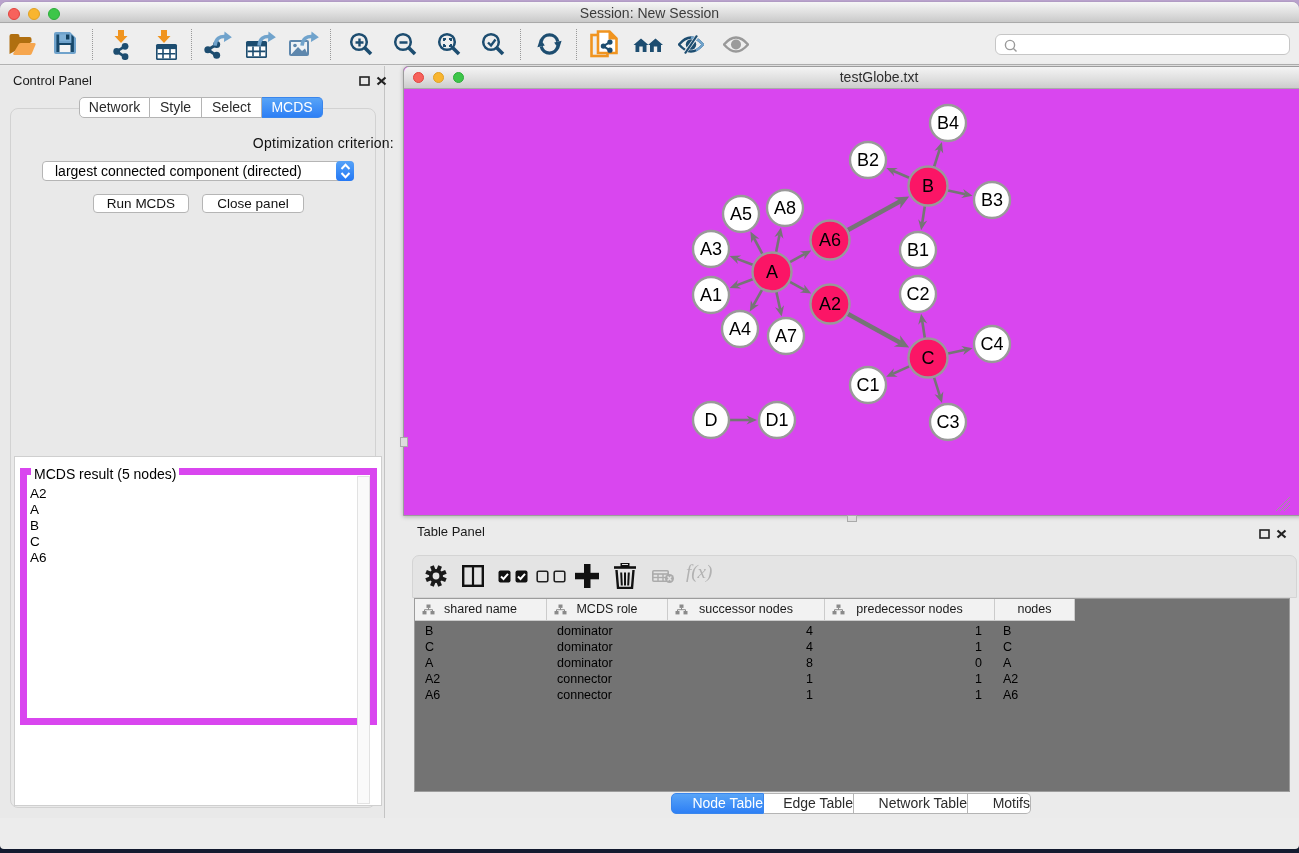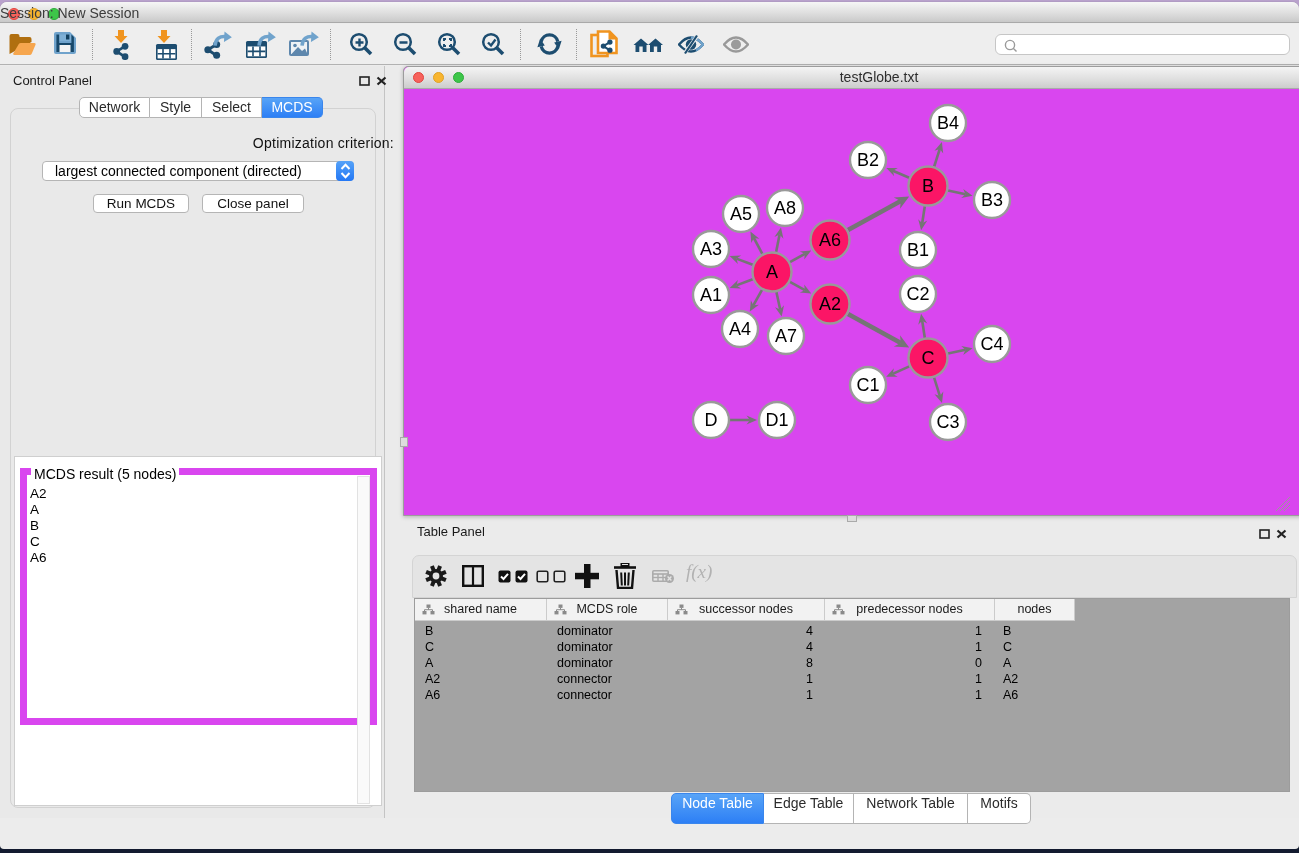--- a/index.html
+++ b/index.html
@@ -1,21 +1,21 @@
 <!DOCTYPE html>
 <html><head><meta charset="utf-8"><style>
 
 *{margin:0;padding:0;box-sizing:border-box}
 html,body{width:1299px;height:853px;overflow:hidden}
 body{font-family:"Liberation Sans",sans-serif;background:#b9a2cc;position:relative}
 #deskbottom{position:absolute;left:0;top:846px;width:1299px;height:7px;background:#131b30}
 #app{position:absolute;left:0;top:2px;width:1299px;height:847px;border-radius:7px 7px 4px 4px;overflow:hidden;background:#ececec;box-shadow:0 0 1px rgba(0,0,0,.4)}
 #titlebar{position:absolute;left:0;top:0;width:100%;height:21px;background:linear-gradient(#f6f6f6,#dcdcdc 60%,#c9c9c9);border-bottom:1px solid #a9a9a9}
 #titlebar .tl{position:absolute;top:6px;width:12px;height:12px;border-radius:50%}
-#apptitle{position:absolute;top:2.5px;width:100%;text-align:left;font-size:14px;color:#3c3c3c}
+#apptitle{position:absolute;top:2.5px;width:100%;text-align:center;font-size:14px;color:#3c3c3c}
 #toolbar{position:absolute;left:0;top:22px;width:100%;height:41px;background:#eeeeee;border-bottom:1px solid #b2b2b2}
 .sep{position:absolute;top:5px;height:31px;width:0;border-left:1px dotted #999}
 #searchbox{position:absolute;left:995px;top:10px;width:295px;height:21px;background:#fff;border:1px solid #c6c6c6;border-radius:6px}
 #content{position:absolute;left:0;top:64px;width:1299px;height:752px;background:#ebebeb}
 #cpanel{position:absolute;left:0;top:0;width:385px;height:752px;background:#e9e9e9;border-right:1px solid #c4c4c4}
 #cptitle{position:absolute;left:13px;top:7px;font-size:13px;color:#1a1a1a}
 #cptabs{position:absolute;left:79px;top:31px;height:21px;display:flex;font-size:14px;line-height:19px;text-align:center;z-index:3}
 #cptabs .tab{background:#fff;border:1px solid #b4b4b4;border-left:none;color:#2b2b2b;padding:0}
 #cptabs .tab:first-child{border-left:1px solid #b4b4b4;border-radius:5px 0 0 5px}
 #cptabs .tab.sel{background:linear-gradient(#58a4f7,#2d7ff5);color:#fff;border-color:#3a86ec;border-radius:0 5px 5px 0}
@@ -29,26 +29,26 @@
 #fslabel{position:absolute;left:4px;top:-9px;background:#fff;font-size:14px;color:#000;padding:0 3px}
 #mcdslist{position:absolute;left:3px;top:3px;font-size:13.5px;line-height:16px;color:#000}
 #listscroll{position:absolute;right:0px;top:1px;width:13px;height:328px;background:#fafafa;border:1px solid #e2e2e2}
 #netwin{position:absolute;left:403px;top:0px;width:952px;height:450px;background:#d946ef;border:1px solid #9c9c9c;border-radius:5px 5px 0 0;box-shadow:0 1px 4px rgba(0,0,0,.25)}
 #nettitle{position:absolute;left:0;top:0;width:100%;height:22px;background:linear-gradient(#f4f4f4,#dedede 60%,#cccccc);border-bottom:1px solid #a9a9a9;border-radius:5px 5px 0 0}
 #nettitle .tl{position:absolute;top:5px;width:11px;height:11px;border-radius:50%}
 #netname{position:absolute;top:2px;width:100%;text-align:center;font-size:14px;color:#2e2e2e}
 #netbody{position:absolute;left:1px;top:23px;width:890px;height:425px;overflow:hidden}
 #tpanel-title{position:absolute;left:417px;top:458px;font-size:13px;color:#1a1a1a}
 #ttoolbar{position:absolute;left:412px;top:489px;width:885px;height:43px;background:#e4e4e4;border:1px solid #d4d4d4;border-radius:7px 7px 0 0}
-#ttable{position:absolute;left:414px;top:532px;width:876px;height:194px;background:#a3a3a3;border:1px solid #9c9c9c}
+#ttable{position:absolute;left:414px;top:532px;width:876px;height:194px;background:#737373;border:1px solid #9c9c9c}
 #thead{position:absolute;left:0;top:0;height:22px;display:flex}
 .th{position:relative;height:22px;background:#f2f2f2;border-right:1px solid #cbcbcb;border-bottom:1px solid #cbcbcb;font-size:12.5px;text-align:center;line-height:21px;color:#1a1a1a}
 .th svg{position:absolute;left:7px;top:5px}
 .trow{position:absolute;font-size:12.5px;color:#000;height:16px;line-height:16px}
-#ttabs{position:absolute;left:671px;top:727px;height:31px;display:flex;font-size:14px;line-height:19px;text-align:center}
+#ttabs{position:absolute;left:671px;top:727px;height:21px;display:flex;font-size:14px;line-height:19px;text-align:right}
 #ttabs .tab{background:#fff;border:1px solid #b4b4b4;border-left:none;color:#2b2b2b}
 #ttabs .tab.sel{background:linear-gradient(#58a4f7,#2d7ff5);color:#fff;border:1px solid #3a86ec;border-radius:5px 0 0 5px}
 #ttabs .tab:last-child{border-radius:0 5px 5px 0}
 #statusbar{position:absolute;left:0;top:816px;width:1299px;height:33px;background:#ececec;border-top:1px solid #bcbcbc}
 #listbtn{position:absolute;left:11px;top:7px;width:26px;height:20px;background:#fbfbfb;border:1px solid #a8a8a8;border-radius:3px}
 #membtn{position:absolute;left:1214px;top:6px;width:74px;height:23px;background:#f6f6f6;border:1px solid #9d9d9d;font-size:12px;color:#111;line-height:21px;text-align:center}
 
 </style></head><body>
 <div id="deskbottom"></div>
 <div id="app">

